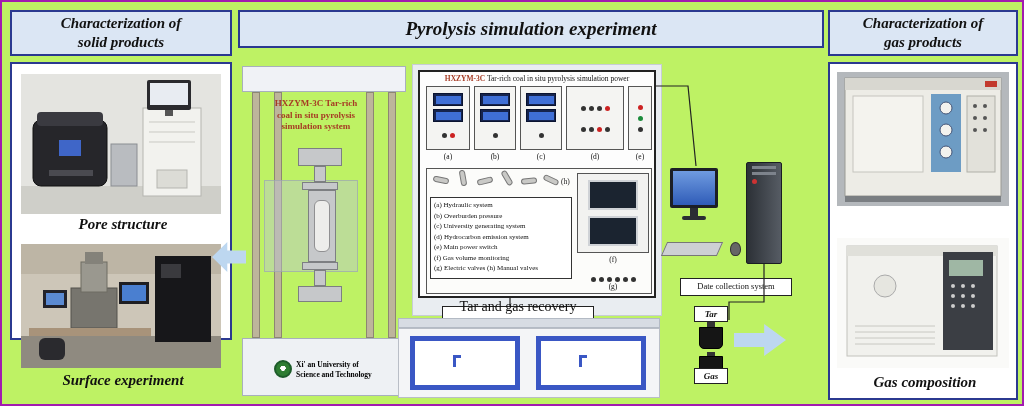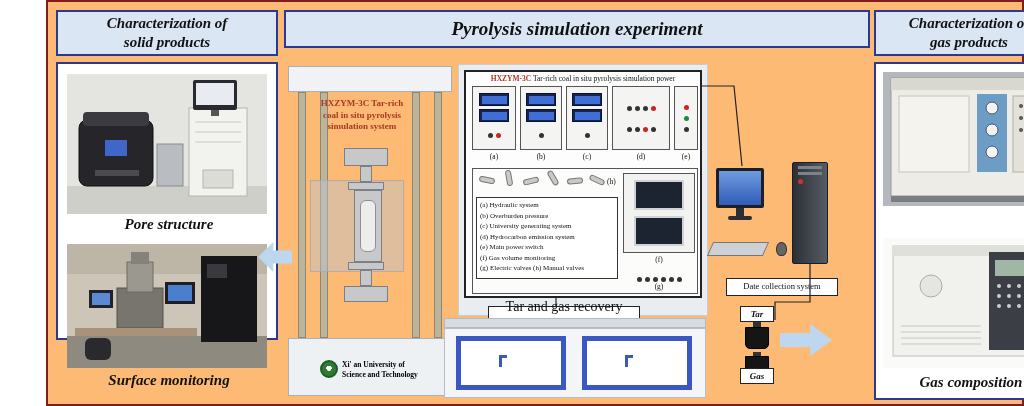--- a/index.html
+++ b/index.html
@@ -1,19 +1,19 @@
 <!DOCTYPE html>
 <html><head>
 <meta charset="utf-8">
 <style>
   * { margin:0; padding:0; box-sizing:border-box; }
   html,body { width:1024px; height:406px; }
   body { font-family:"Liberation Serif", serif; background:#fff; position:relative; overflow:hidden; }
   .abs { position:absolute; }
-  .page { position:absolute; inset:0; border:2px solid #7f1d1d; background:#fdba74;margin-left:46px; }
+  .page { position:absolute; inset:0; border:2px solid #a21caf; background:#bef264; }
 
   .hdr { background:#dbe6f4; border:2px solid #2b3990; display:flex; align-items:center; justify-content:center;
          text-align:center; font-weight:bold; font-style:italic; white-space:pre-line; line-height:1.25; color:#111; }
   .box { border:2px solid #2b3990; background:#fff; }
   .caption { font-weight:bold; font-style:italic; text-align:center; font-size:15px; color:#111; }
   .pre { white-space:pre-line; }
 
   
   .diagram { position:absolute; left:236px; top:54px; width:588px; height:348px; }
   .backdrop { background:#e9edf1; border:1px solid #c7cdd5; }
@@ -106,21 +106,21 @@
       <rect x="50" y="44" width="46" height="40" fill="#77756e" stroke="#55534c"></rect>
       <rect x="60" y="18" width="26" height="30" fill="#9a988f" stroke="#6e6c63"></rect>
       <rect x="64" y="8" width="18" height="12" fill="#84827a"></rect>
       <rect x="98" y="38" width="30" height="22" fill="#1e1e22"></rect>
       <rect x="101" y="41" width="24" height="16" fill="#4a7fd0"></rect>
       <rect x="22" y="46" width="24" height="18" fill="#22222a"></rect>
       <rect x="25" y="49" width="18" height="12" fill="#5b8ad2"></rect>
       <rect x="8" y="84" width="122" height="8" fill="#a8937a"></rect>
       <rect x="18" y="94" width="26" height="22" rx="6" fill="#2a2a2e"></rect>
     </svg>
-    <div class="caption abs" style="left:0;top:308px;width:222px;">Surface monitoring</div>
+    <div class="caption abs" style="left:0;top:308px;width:222px;">Surface experiment</div>
   </div>
 
   <div class="hdr abs" style="left:236px;top:8px;width:586px;height:38px;font-size:19px;">Pyrolysis simulation experiment</div>
 
   <div class="diagram">
 
     <div class="abs backdrop" style="left:174px;top:8px;width:250px;height:252px;"></div>
 
     <div class="abs" style="left:2px;top:8px;width:168px;height:334px;">
       <div class="abs beam" style="left:2px;top:2px;width:164px;height:26px;"></div>

